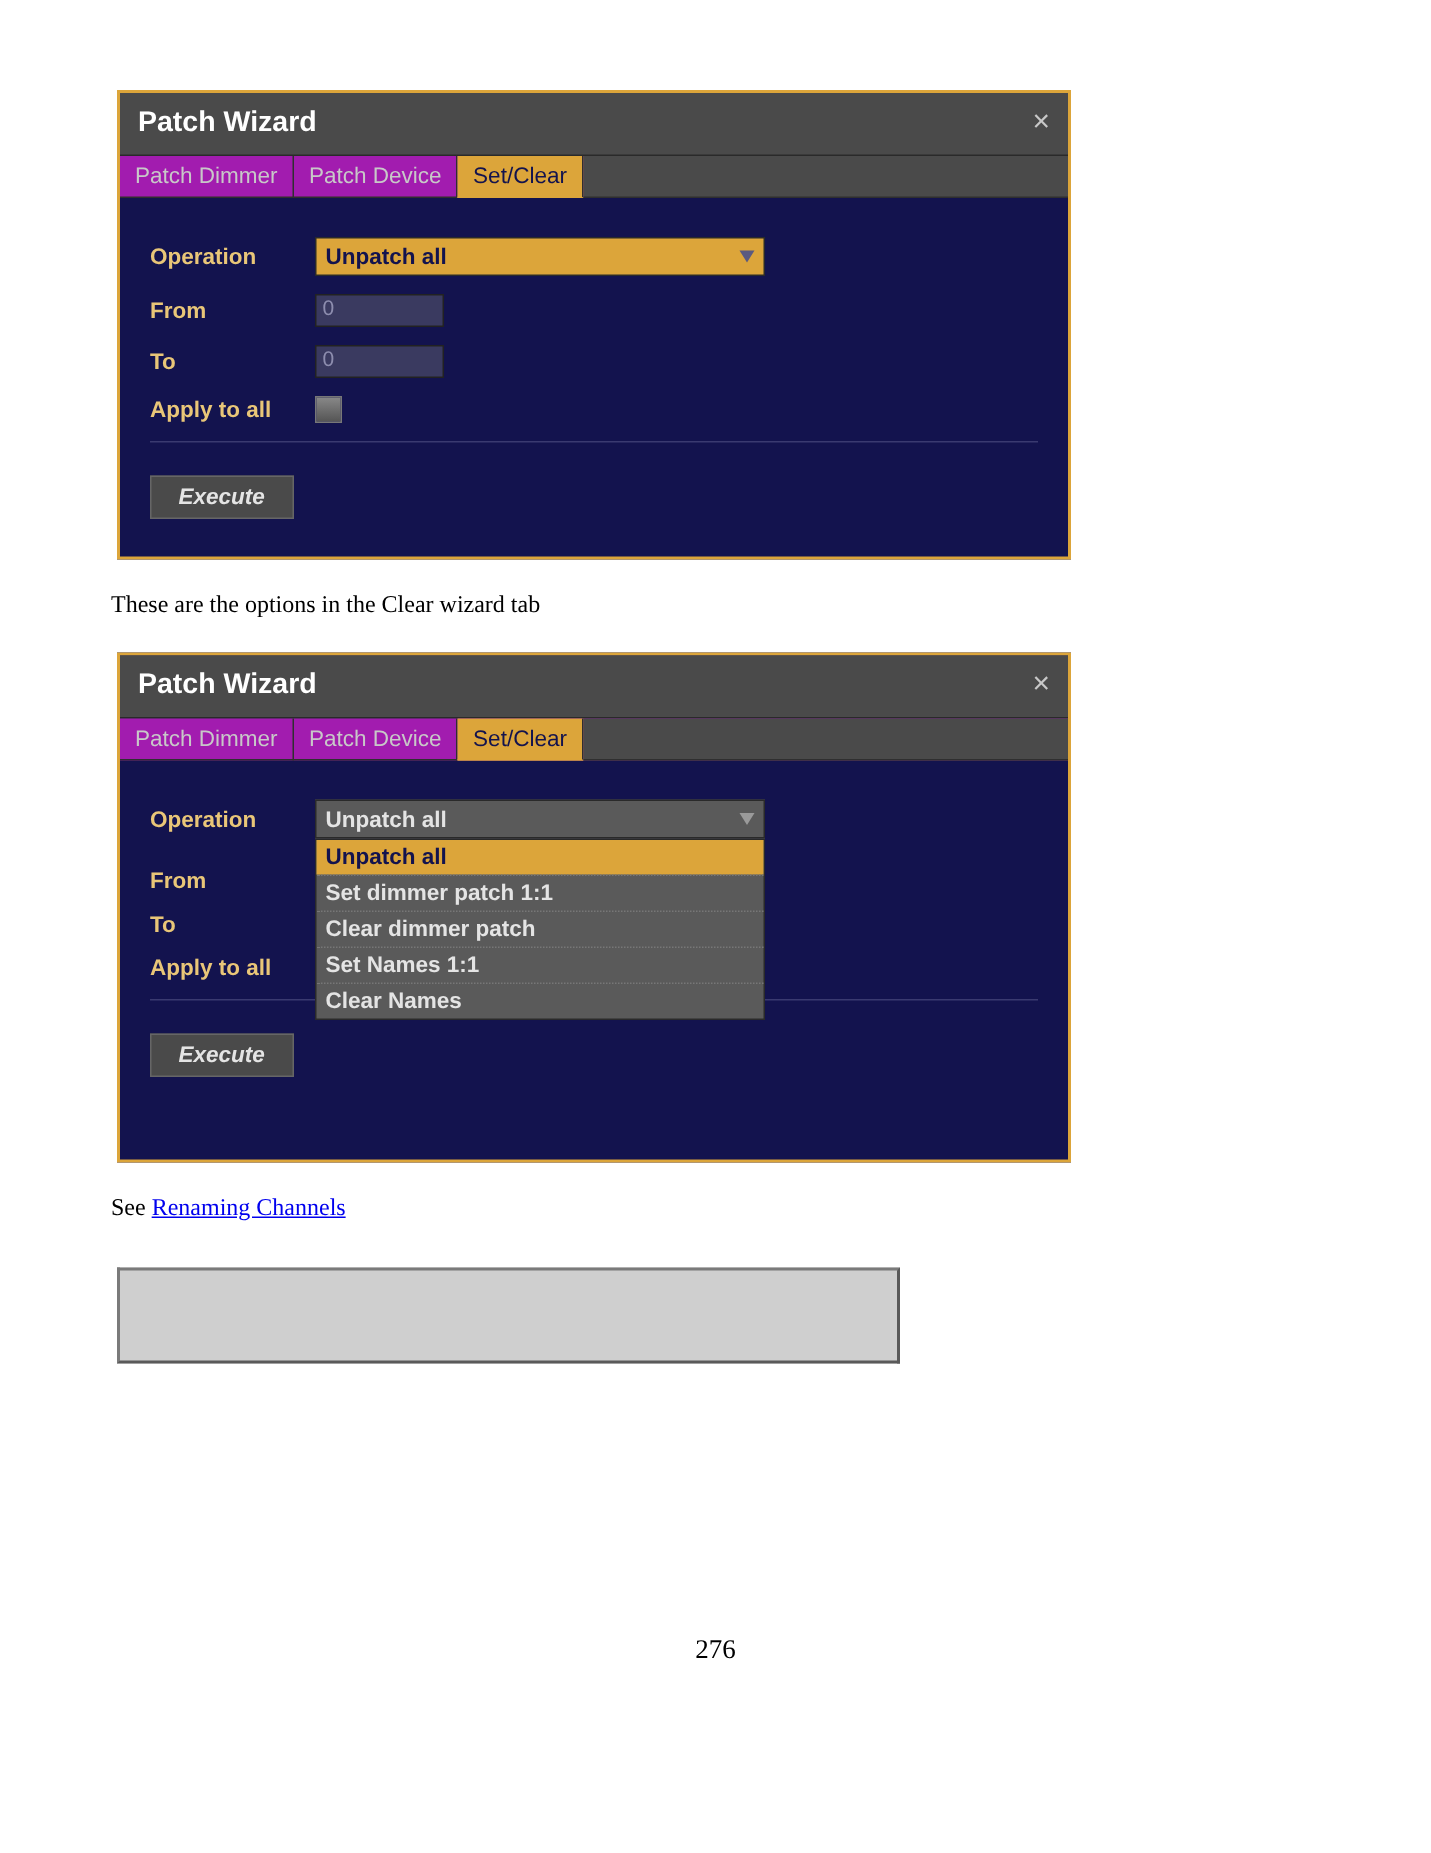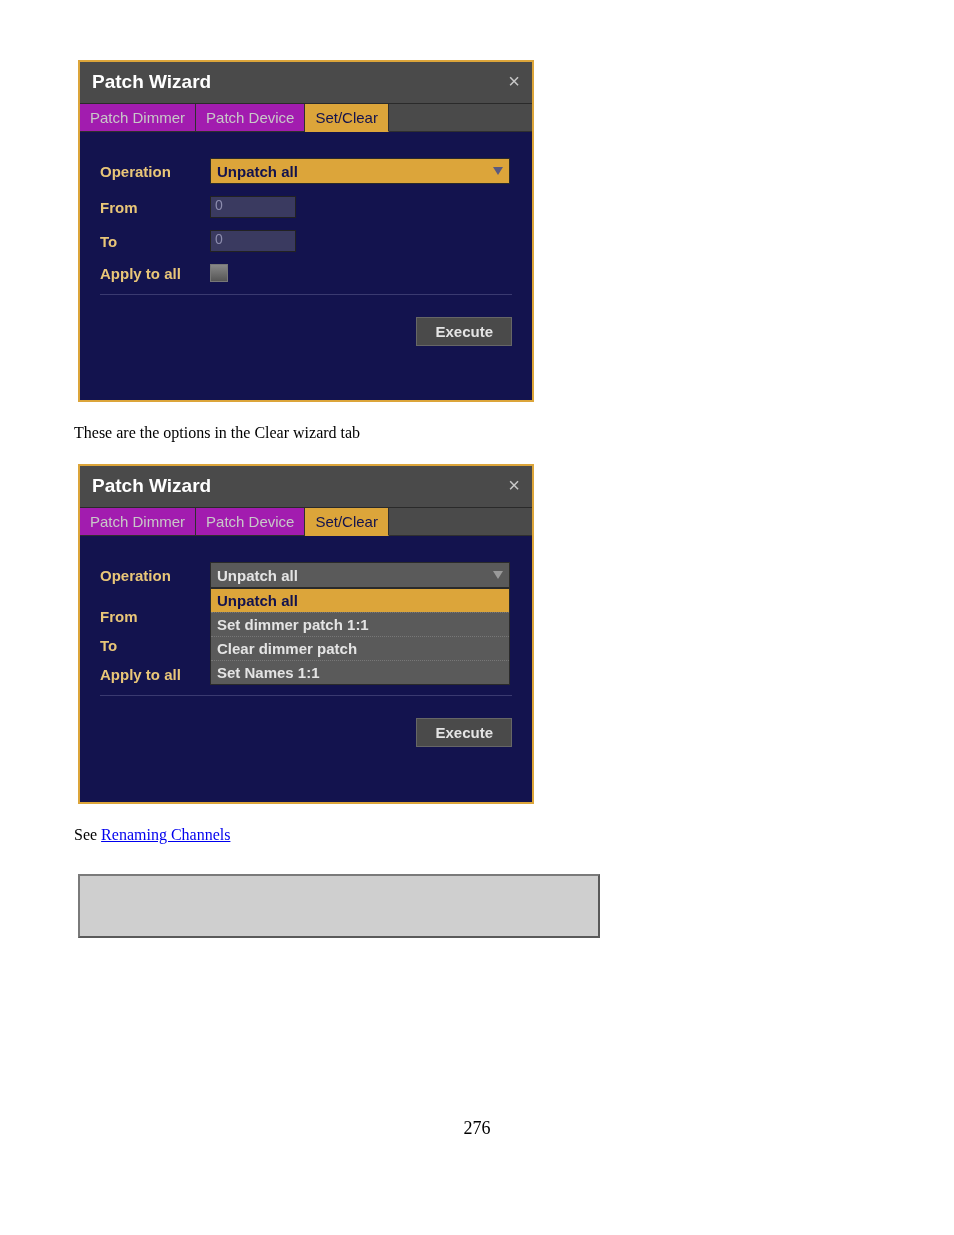--- a/index.html
+++ b/index.html
@@ -29,21 +29,21 @@
     font-family: "Times New Roman", serif;
     font-size: 16px;
     margin: 22px 0 22px 0;
   }
   .link {
     color: #0000EE;
   }
 
   
   .wiz-window {
-    width: 456px;
+    width: 636px;
     margin-left: 4px;
     border: 2px solid #dca53a;
     background: #13134e;
     box-sizing: border-box;
   }
   .wiz-titlebar {
     background: #4a4a4a;
     display: flex;
     align-items: center;
     justify-content: space-between;
@@ -79,21 +79,21 @@
     background: #dca53a;
     color: #13134e;
     border-bottom: 1px solid #dca53a;
   }
   .wiz-tabs-remainder {
     flex: 1;
     border-bottom: 1px solid #2f2f2f;
     background: #4a4a4a;
   }
   .wiz-body {
-    padding: 26px 20px 20px 20px;
+    padding: 26px 20px 7px 20px;
     position: relative;
     border-radius: 31px;
   }
   .form-row {
     display: flex;
     align-items: center;
     margin-bottom: 12px;
   }
   .form-label {
     width: 110px;
@@ -140,22 +140,23 @@
     box-sizing: border-box;
   }
   .checkbox {
     width: 16px;
     height: 16px;
     border: 1px solid #777;
     background: linear-gradient(#888,#555);
   }
   .exec-row {
     display: flex;
-    justify-content: flex-end;
-    margin: 22px 0 34px 0;
+    justify-content: flex-start;
+    margin: 22px 0 18px 0;
+    font-style: italic;
   }
   .exec-btn {
     background: #4a4a4a;
     color: #e4e4e4;
     font-weight: bold;
     font-size: 15px;
     padding: 5px 18px;
     border: 1px solid #666;
   }
 
@@ -287,20 +288,21 @@
         <div class="dropdown-open">
           <div class="dd-head">
             <span>Unpatch all</span>
             <span class="arrow2"></span>
           </div>
           <div class="dd-list">
             <div class="dd-item sel">Unpatch all</div>
             <div class="dd-item">Set dimmer patch 1:1</div>
             <div class="dd-item">Clear dimmer patch</div>
             <div class="dd-item">Set Names 1:1</div>
+            <div class="dd-item">Clear Names</div>
           </div>
         </div>
       </div>
       <div class="form-row">
         <div class="form-label">From</div>
       </div>
       <div class="form-row">
         <div class="form-label">To</div>
       </div>
       <div class="form-row">

